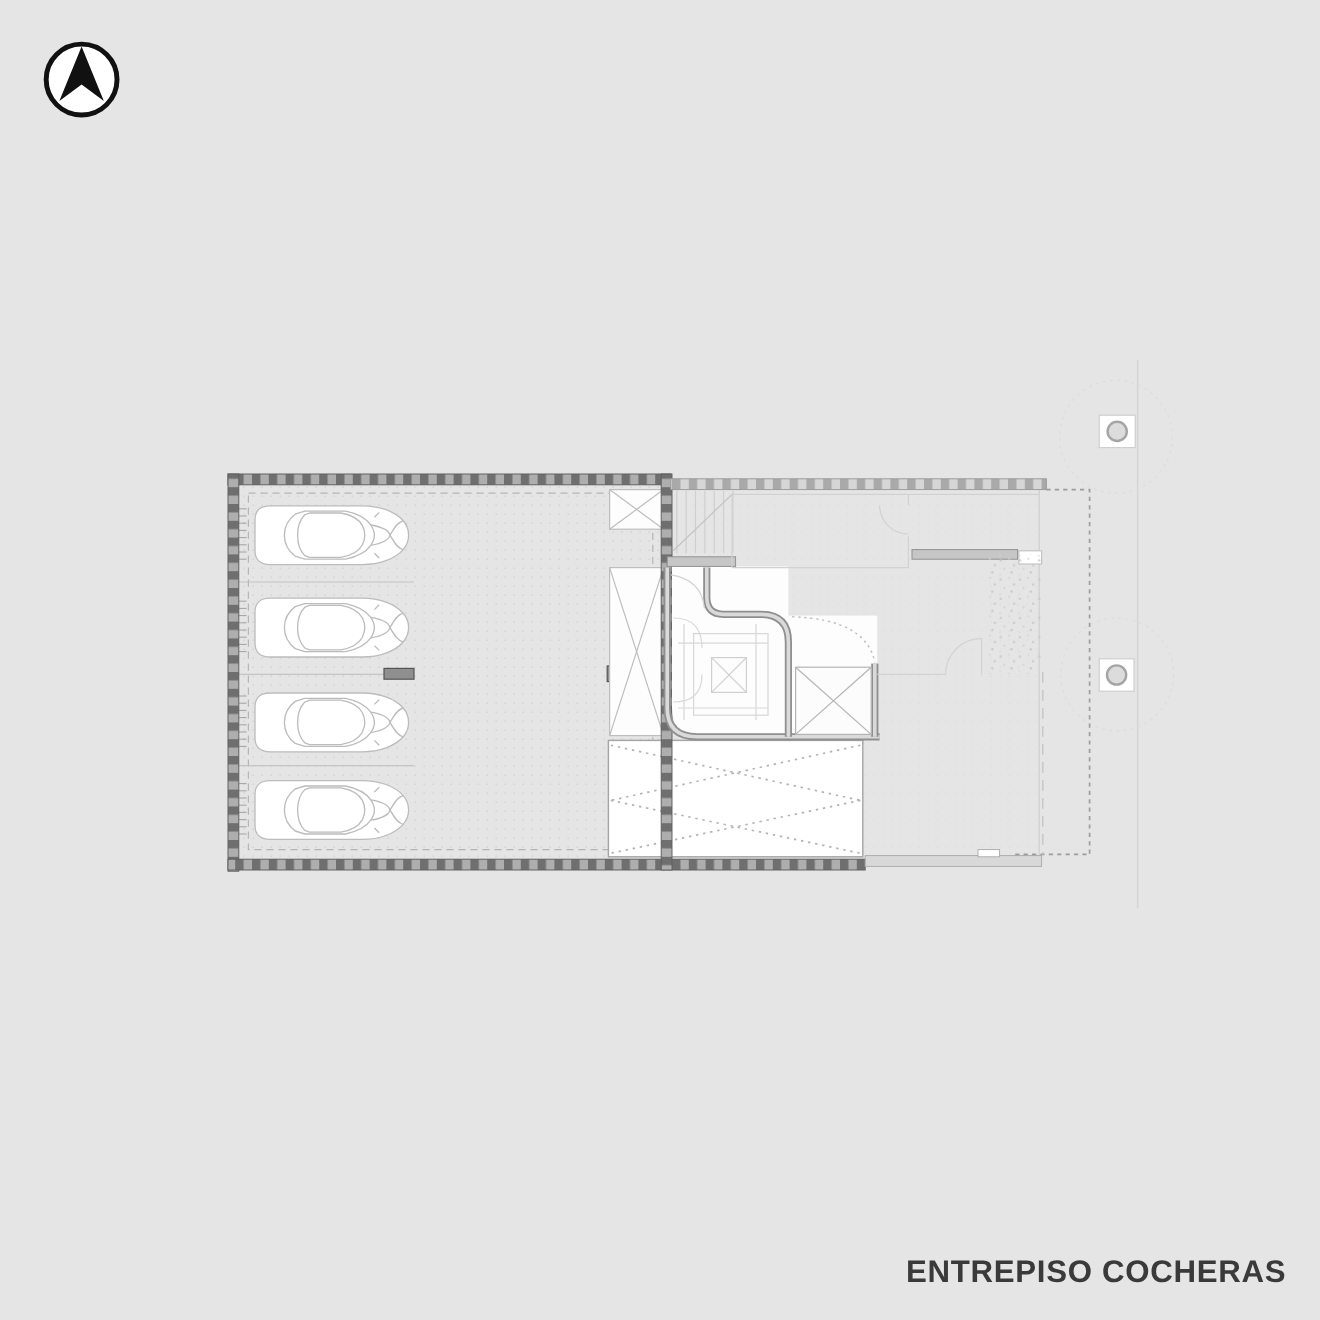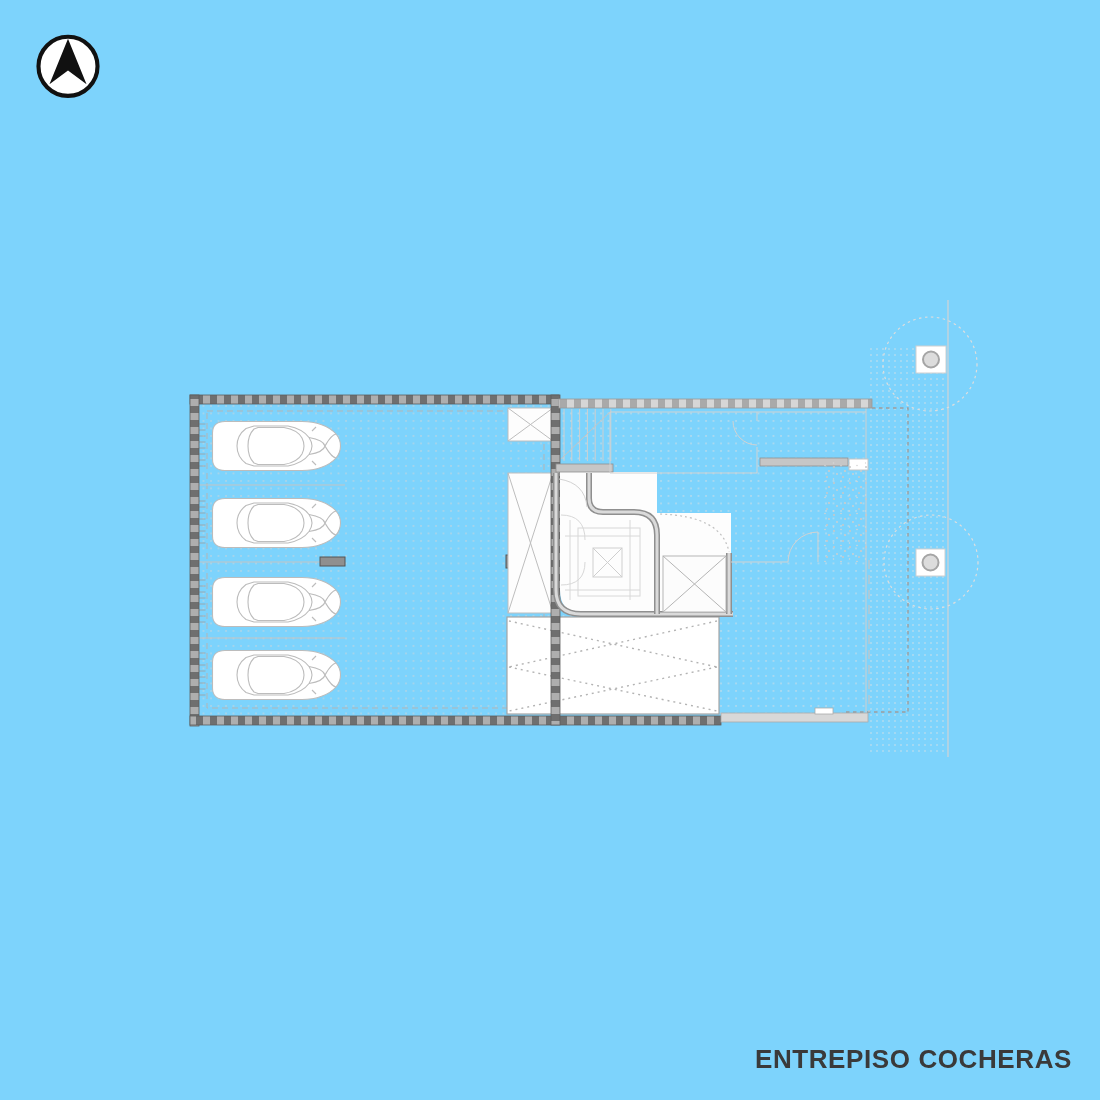--- a/index.html
+++ b/index.html
@@ -1,17 +1,17 @@
 <!DOCTYPE html>
 <html><head>
 <meta charset="utf-8">
 <style>
   html,body{margin:0;padding:0;background:#ffffff;}
   .canvas{
-    position:relative;width:1100px;height:1100px;background:#7dd3fc;overflow:hidden;
+    position:relative;width:1100px;height:1100px;background:#e5e5e5;overflow:hidden;
     font-family:"Liberation Sans", sans-serif;
   }
   .plan-svg{position:absolute;left:0;top:0;}
   .north{position:absolute;left:22px;top:21px;width:92px;height:92px;}
   .plan-title{
     position:absolute;right:28px;top:1044px;width:500px;text-align:right;
     font-size:26px;font-weight:bold;color:#3a3a3a;letter-spacing:.6px;
   }
 </style>
 </head>

